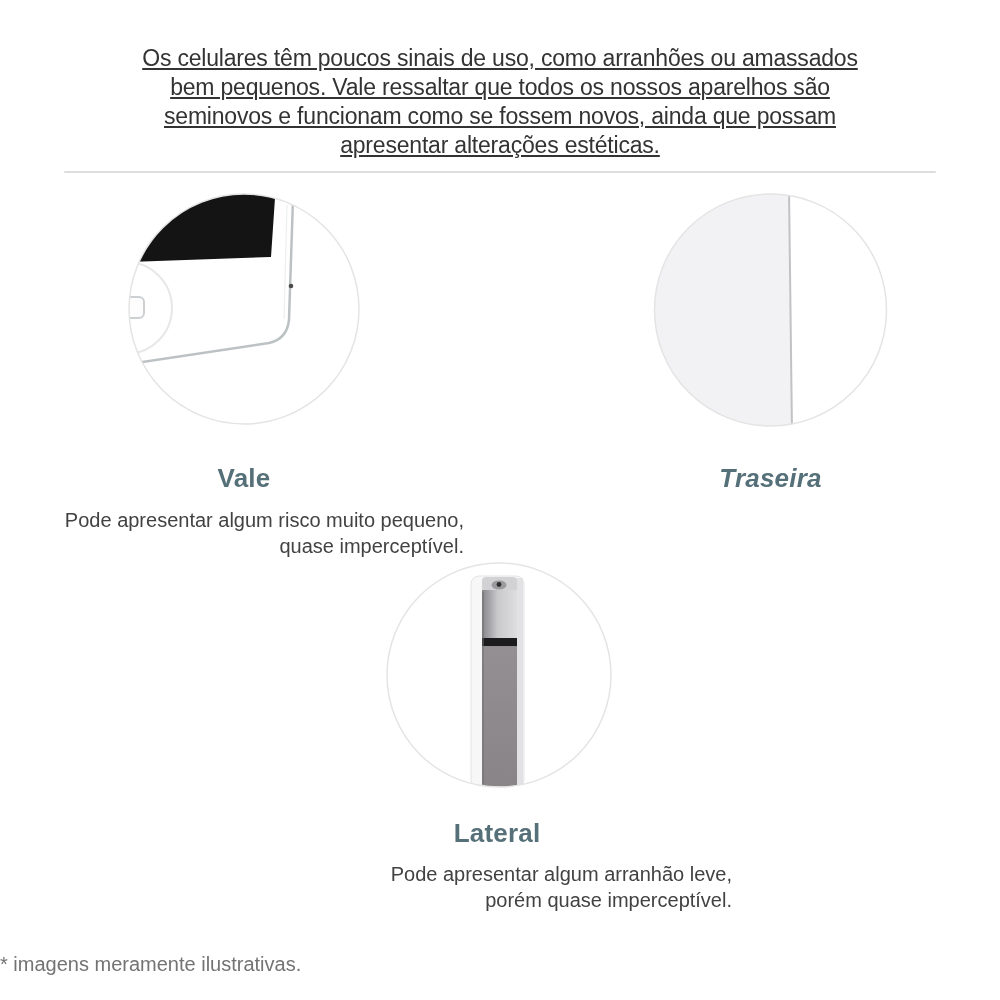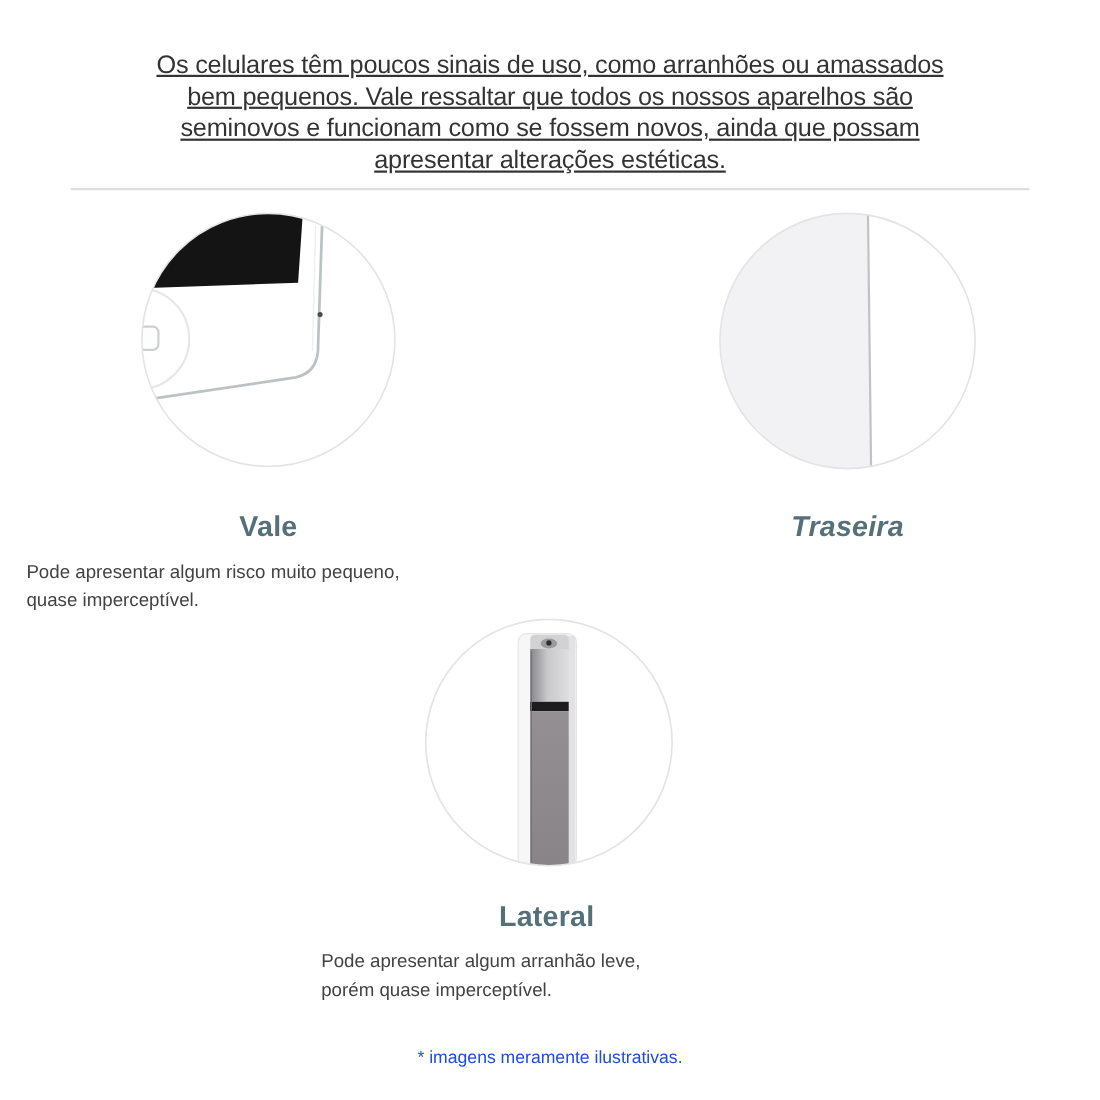--- a/index.html
+++ b/index.html
@@ -28,30 +28,30 @@
   #c-lateral  { left:385px; top:562px; }
   .feature-title {
     position:absolute; margin:0; text-align:center;
     font-size:26px; font-weight:bold; line-height:30px;
     color:var(--heading,#567079); letter-spacing:0.2px;
   }
   #t-tela     { left:128px; top:463px; width:232px; }
   #t-traseira { left:653px; top:463px; width:235px;font-style:italic; }
   #t-lateral  { left:381px; top:818px; width:232px; }
   .feature-desc {
-    position:absolute; margin:0; text-align:left;
-    font-size:17px; line-height:26px; color:#424242;
+    position:absolute; margin:0; text-align:right;
+    font-size:20px; line-height:26px; color:#424242;
     white-space:pre-line;
   }
   #d-tela     { left:24px;  top:507px; width:440px; }
   #d-traseira { left:557px; top:507px; width:430px; }
   #d-lateral  { left:292px; top:861px; width:440px; }
   .disclaimer {
     position:absolute; top:953px; left:0; width:100%;
-    text-align:center; font-size:16px; color:#1d4ed8; margin:0;
+    font-size:20px; color:#737373; margin:0;
   }
 </style>
 </head>
 <body>
 
 <div class="canvas">
 
   <p class="intro">Os celulares têm poucos sinais de uso, como arranhões ou amassados
 bem pequenos. Vale ressaltar que todos os nossos aparelhos são
 seminovos e funcionam como se fossem novos, ainda que possam

